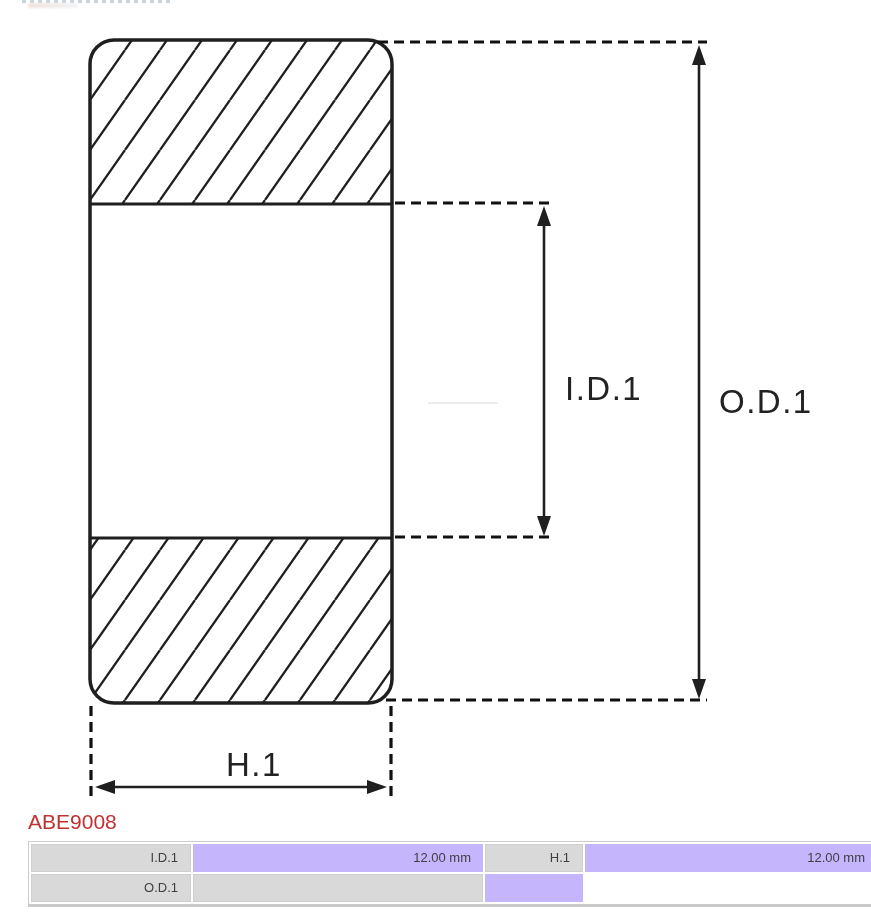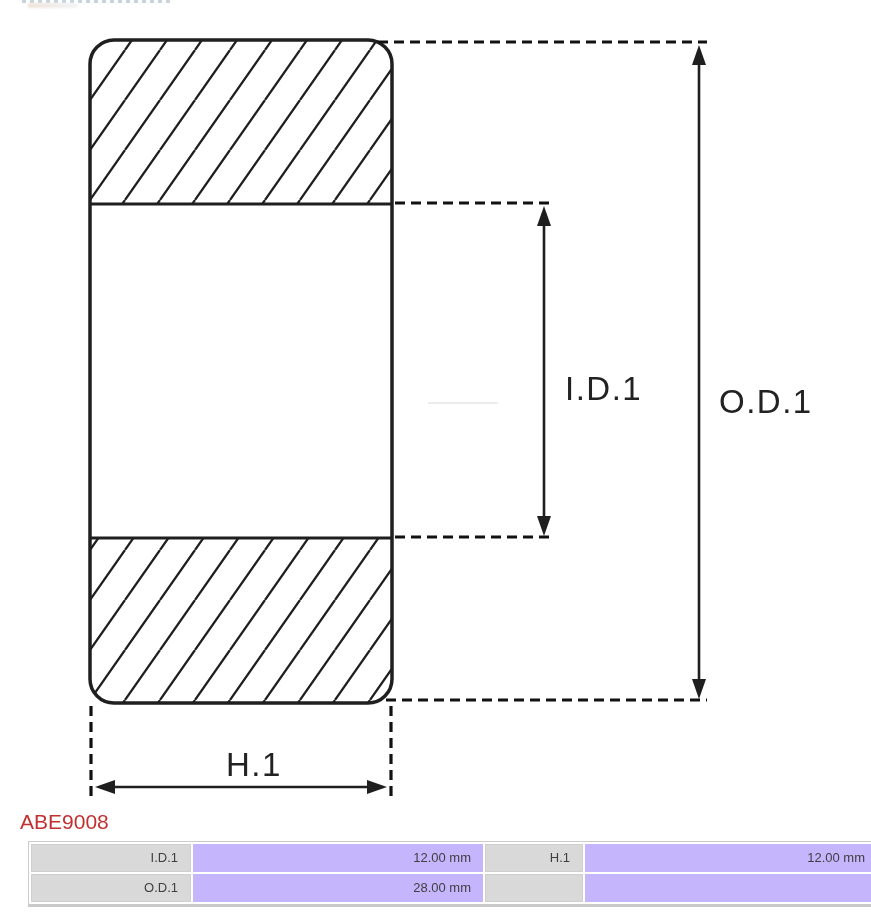--- a/index.html
+++ b/index.html
@@ -17,21 +17,21 @@
     position:absolute;left:8px;top:3px;width:50px;height:5px;
     background:linear-gradient(90deg,#ead9cf,#eef1f4);
     filter:blur(1px);opacity:.75;
   }
   .diagram-svg{position:absolute;left:0;top:0;}
   .dim-label{
     font-family:"Liberation Sans",sans-serif;
     font-weight:300;letter-spacing:1.5px;fill:#222222;
   }
   .part-number{
-    position:absolute;left:0;top:809px;
+    position:absolute;left:8px;top:809px;
     font-size:21px;line-height:25px;color:#c23131;
   }
   .spec-table{
     position:absolute;left:8px;top:841px;width:852px;
     box-sizing:border-box;background:#ffffff;
     border:1px solid #cccccc;border-bottom:3px solid #c9c9c9;
     display:grid;grid-template-columns:160px 290px 98px 1fr;
     gap:2px;padding:2px;
     font-size:13px;color:#3f3f3f;
   }
@@ -109,18 +109,17 @@
 
   <div class="part-number">ABE9008</div>
 
   <div class="spec-table">
     <div class="cell label">I.D.1</div>
     <div class="cell value">12.00 mm</div>
     <div class="cell label">H.1</div>
     <div class="cell value">12.00 mm</div>
 
     <div class="cell label">O.D.1</div>
-    <div class="cell value">28.00 mm</div>
     <div class="cell label"></div>
     <div class="cell value"></div>
   </div>
 
 </div>
 
 </body></html>

